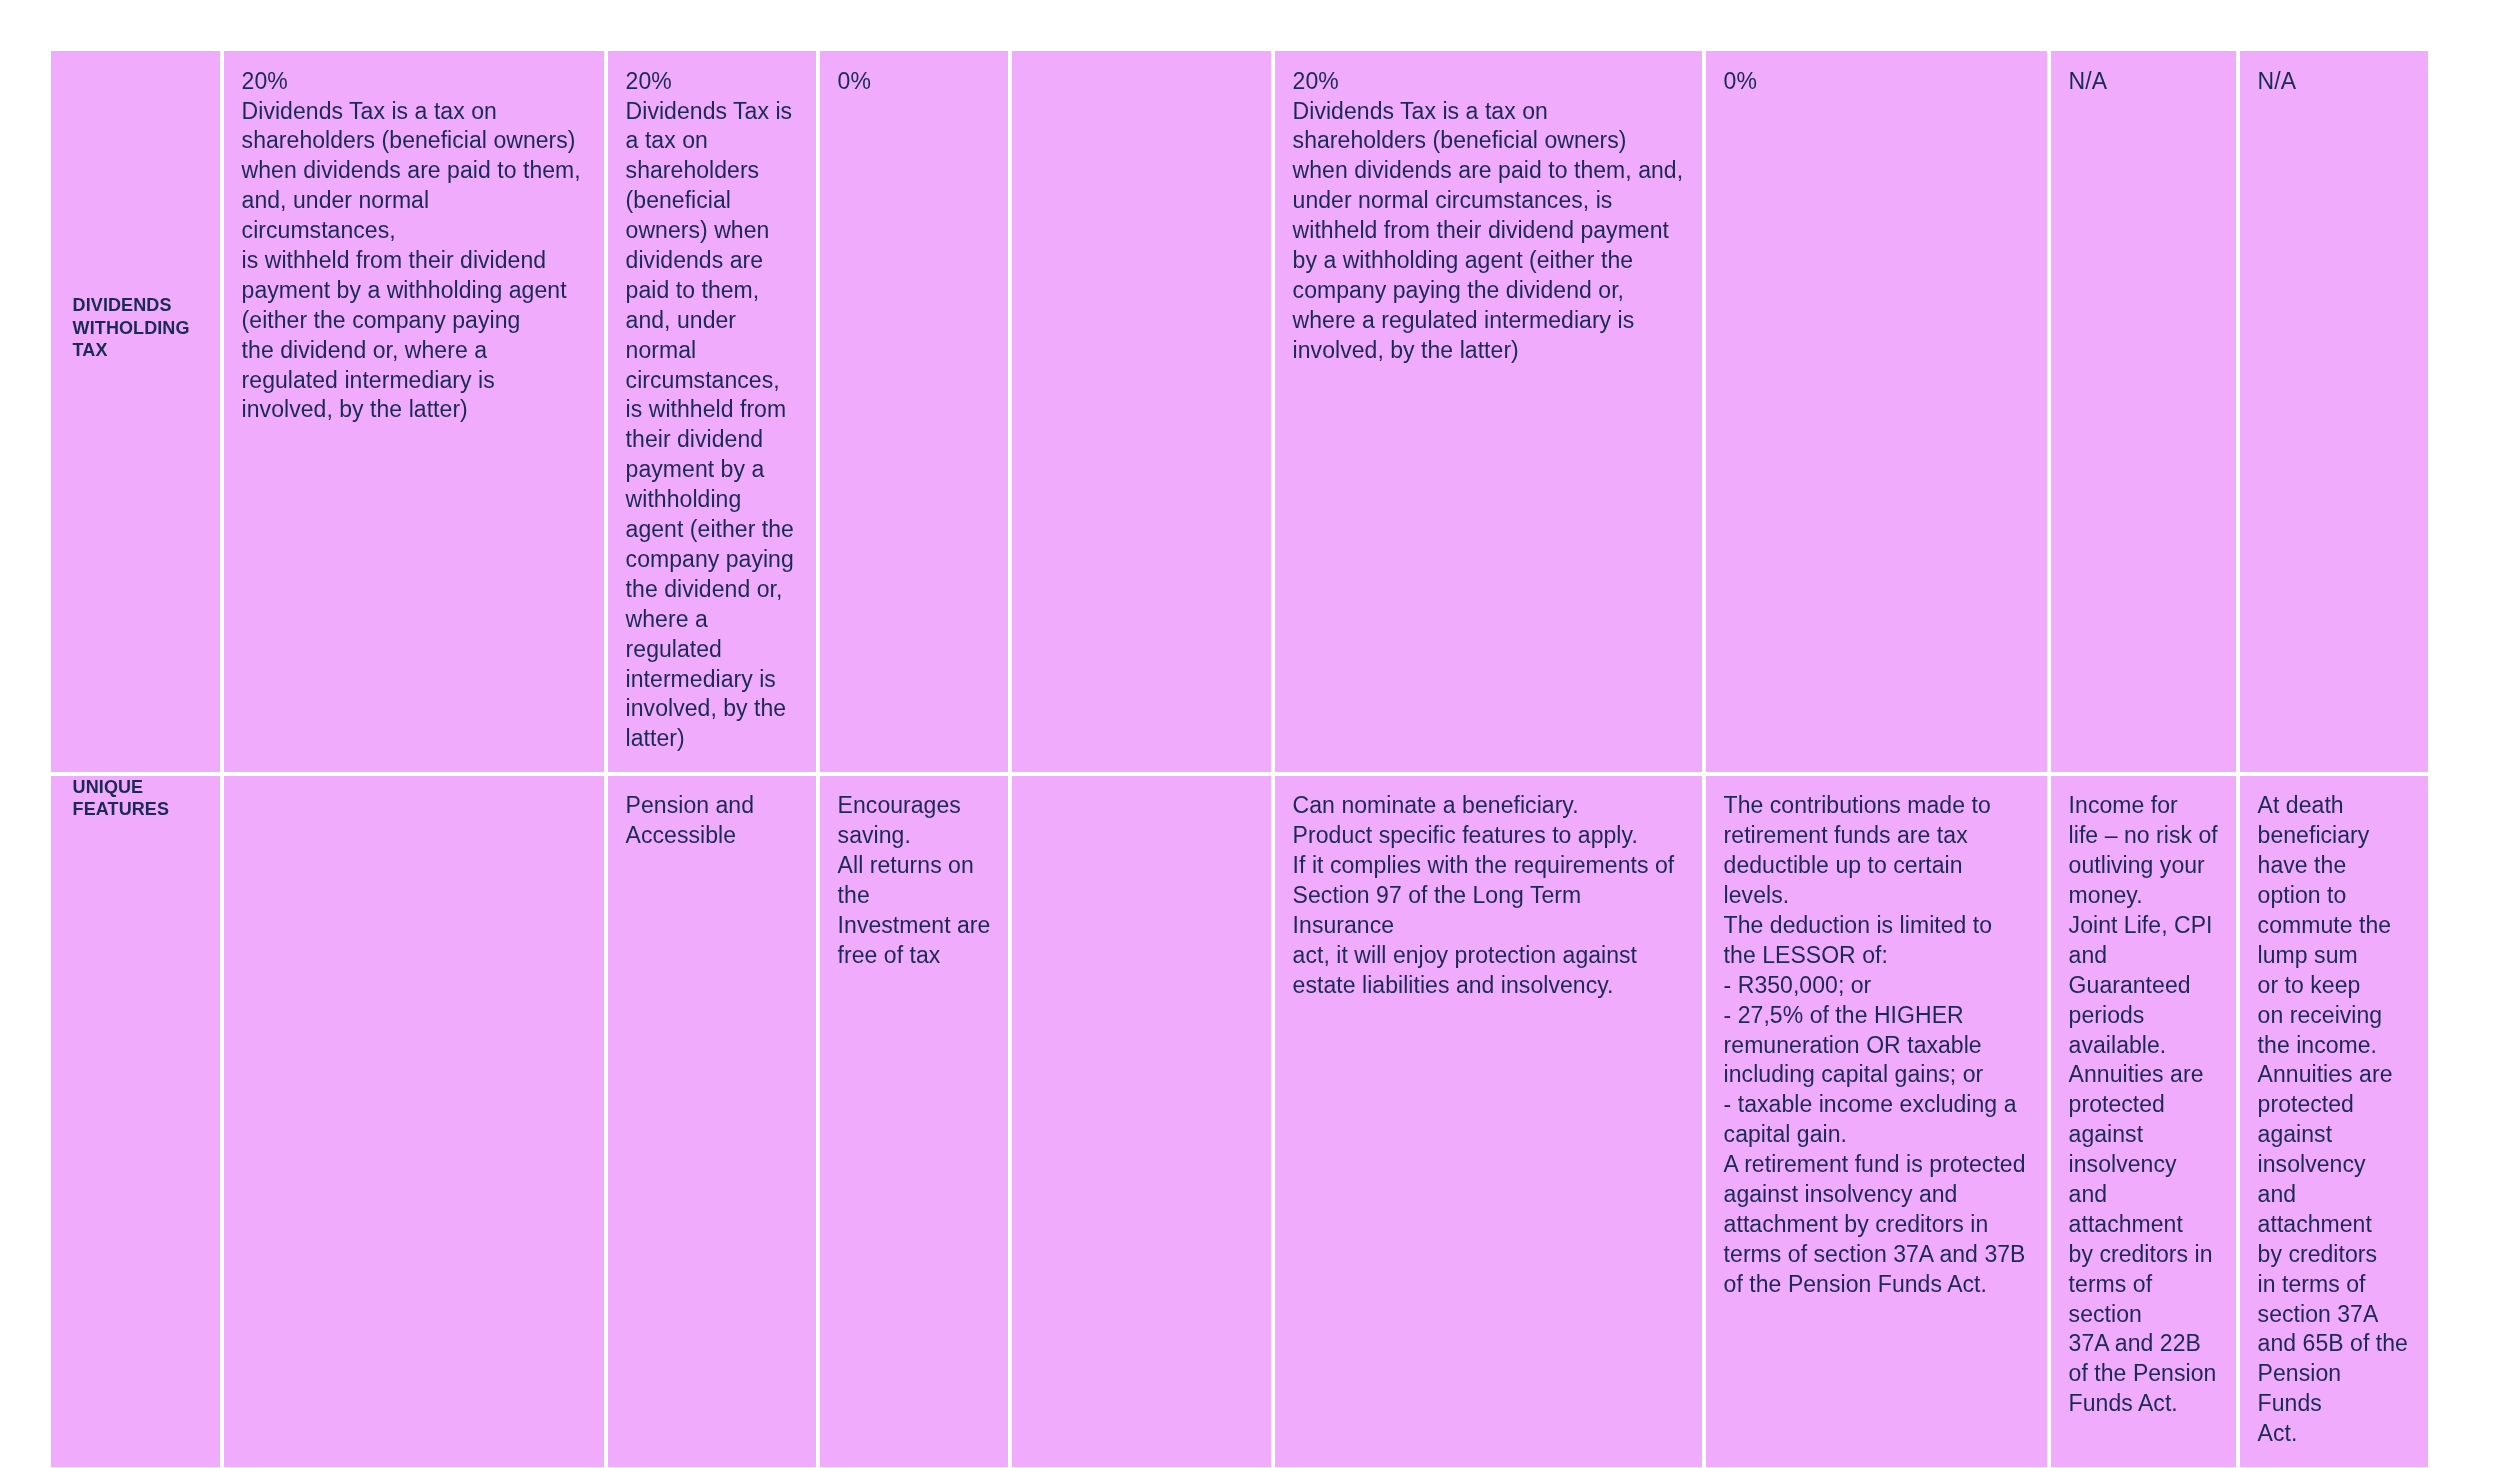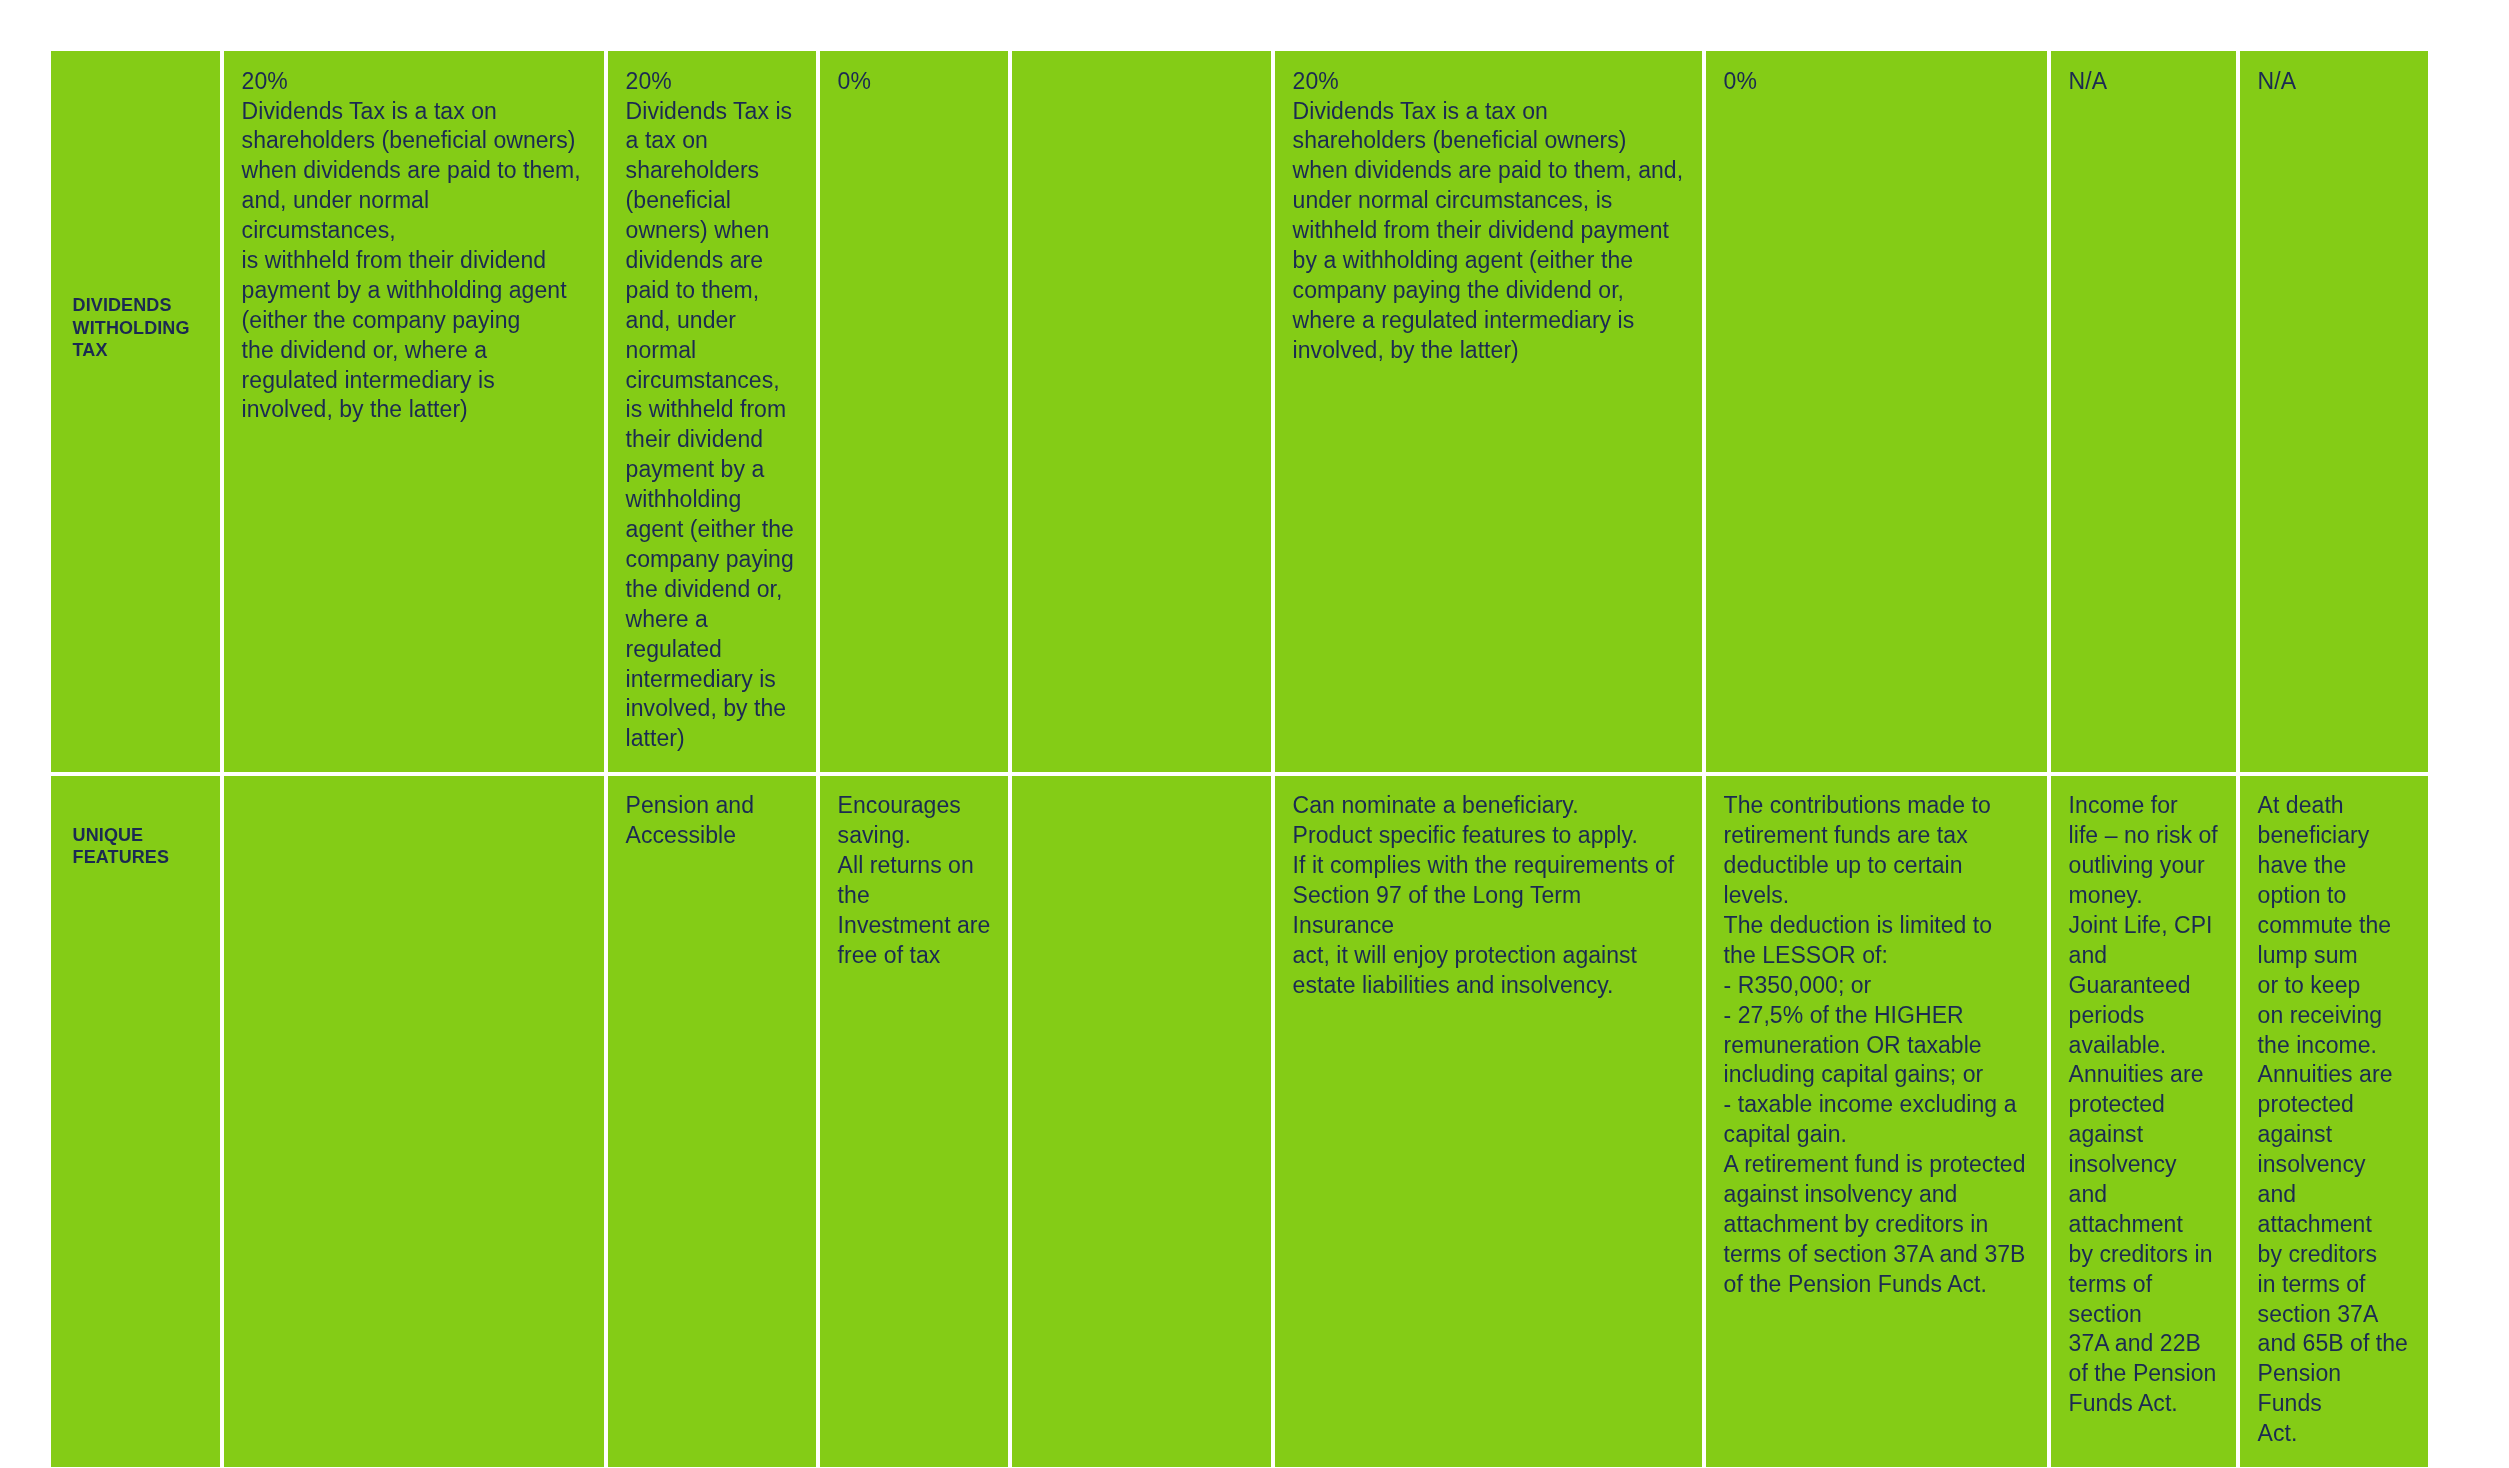--- a/index.html
+++ b/index.html
@@ -26,21 +26,21 @@
   table.comparison-table {
     border-collapse: separate;
     border-spacing: 0;
     width: 2377px;
     table-layout: fixed;
   }
 
   table.comparison-table td {
     vertical-align: top;
     padding: 0;
-    background: #84cc16;
+    background: #f0abfc;
     border-right: 4.9px solid #ffffff;
     border-bottom: 4.9px solid #ffffff;
   }
   table.comparison-table td:last-child {
     border-right: none;
   }
   table.comparison-table tr:last-child td {
     border-bottom: none;
   }
 
@@ -66,21 +66,21 @@
   }
 
   
   tr.row-dividends td { height: 581px; }
   tr.row-unique    td { height: 625px; }
 
   
   td.row-label { vertical-align: middle; }
   td.row-label.label-mid-low { vertical-align: top; }
   td.row-label.label-mid-low .row-label-inner { padding-top: 243px; }
-  td.row-label.label-unique .row-label-inner { padding-top: 0; margin-top: 48px; }
+  td.row-label.label-unique .row-label-inner { padding-top: 0; }
 </style>
 </head>
 <body>
 
 <div class="table-wrap">
   <table class="comparison-table">
     <colgroup>
       <col style="width:173px">
       <col style="width:384px">
       <col style="width:212px">

